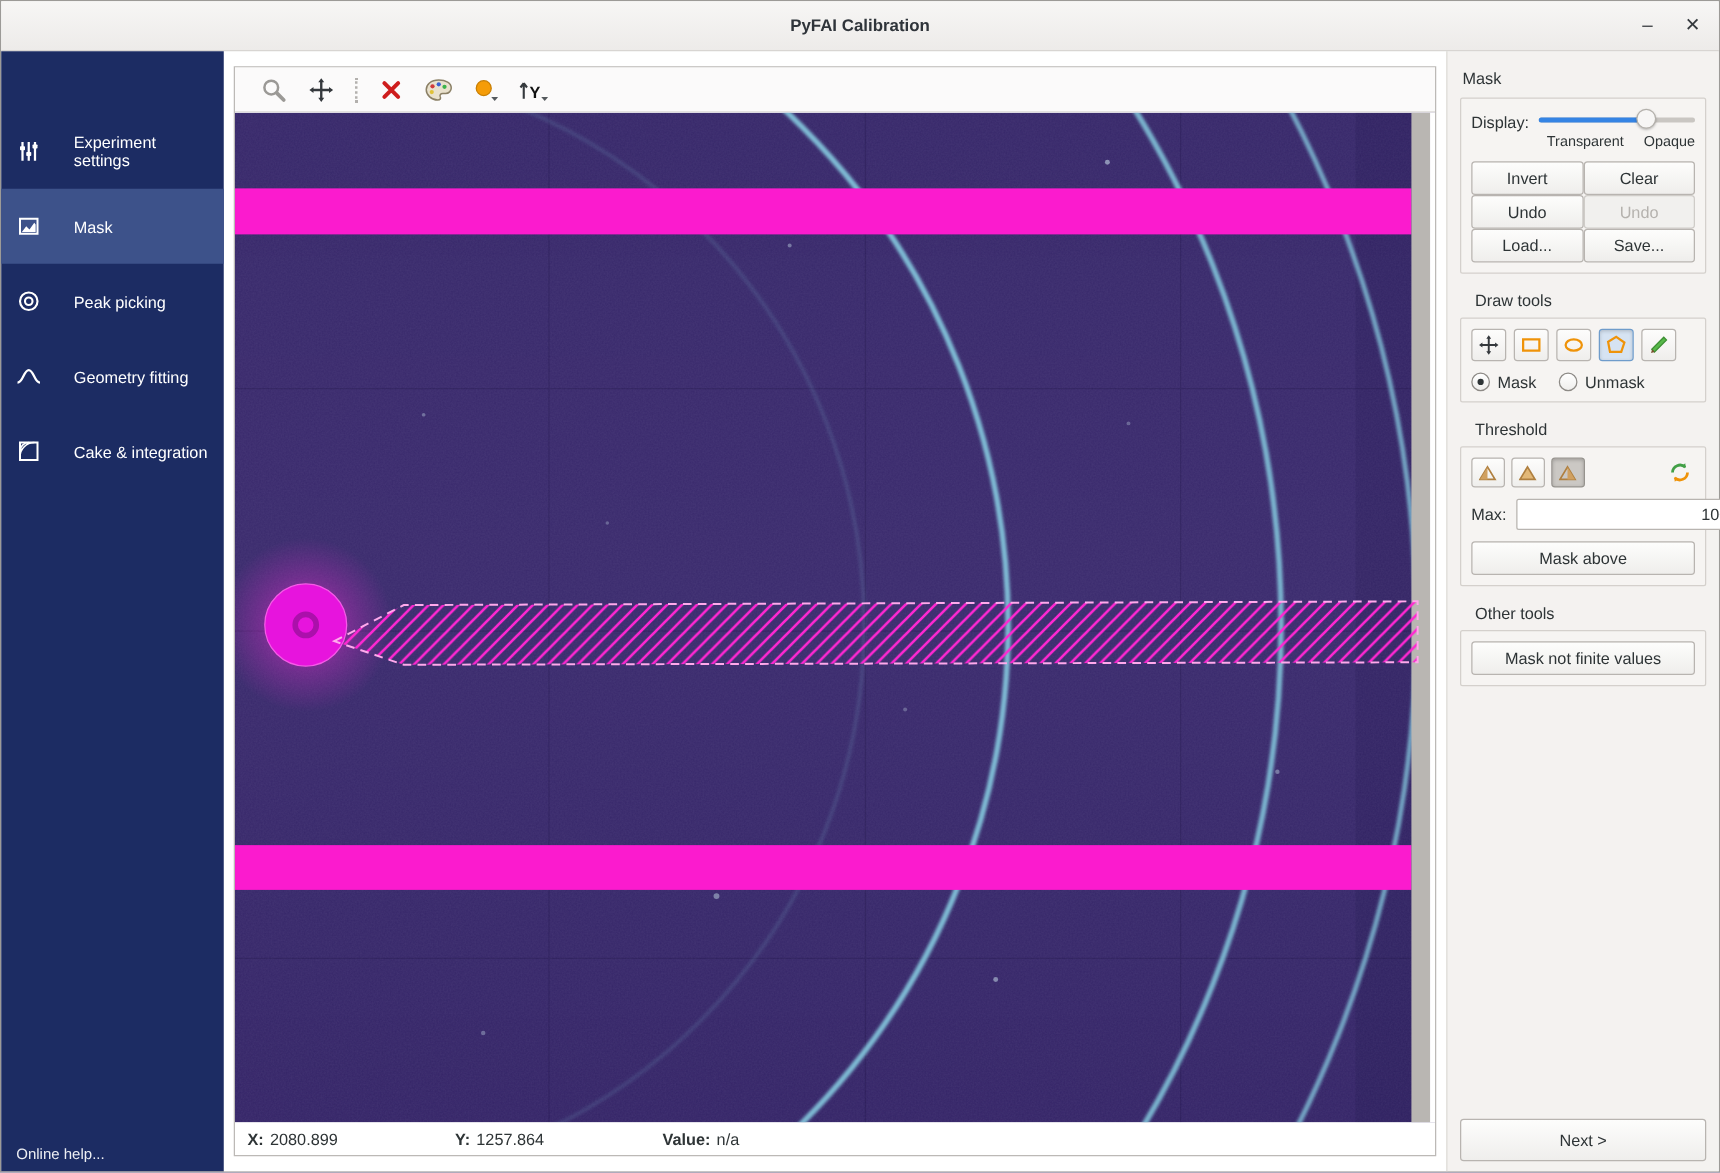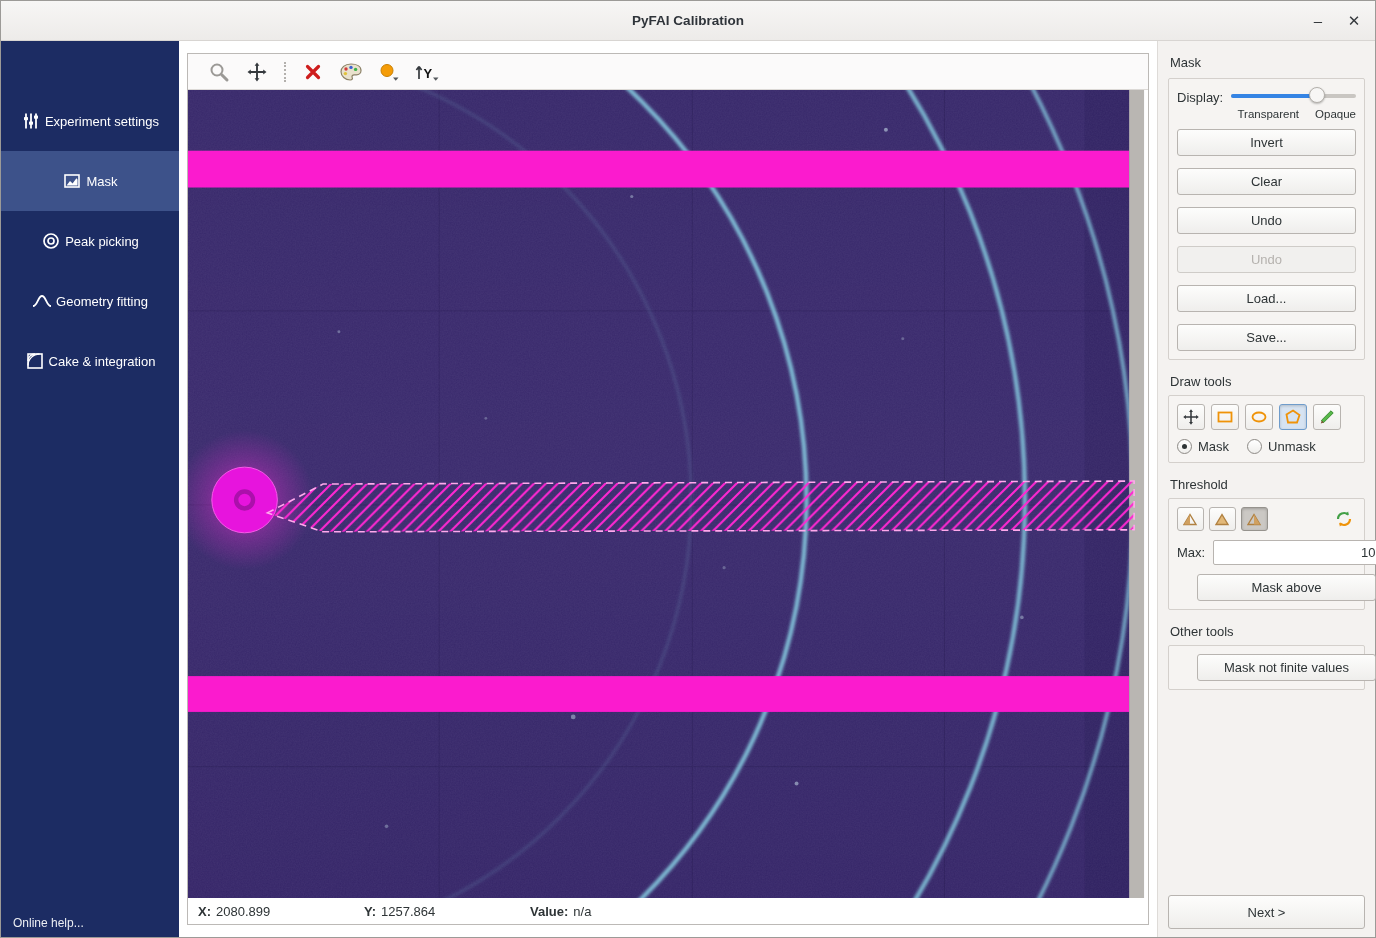--- a/index.html
+++ b/index.html
@@ -14,21 +14,21 @@
   
   .titlebar { height:40px; flex:0 0 40px; background:linear-gradient(#f7f6f5,#edebe9); border-bottom:1px solid #d8d5d2; display:flex; align-items:center; position:relative; }
   .title { flex:1; text-align:center; font-weight:bold; font-size:13.5px; color:#2f343a; }
   .winbtns { position:absolute; right:8px; top:0; height:100%; display:flex; align-items:center; gap:10px; }
   .winbtn { border:none; background:none; font-size:15px; color:#35393d; width:26px; height:26px; padding:0; cursor:pointer; line-height:26px; }
 
   .content { flex:1; display:flex; min-height:0; }
 
   
   .sidebar { width:178px; flex:0 0 178px; background:var(--sidebar-bg,#1c2c63); color:#fff; padding-top:50px; position:relative; }
-  .nav-item { height:60px; display:flex; align-items:center; gap:4px; padding:0 12px; cursor:pointer;justify-content:center; }
+  .nav-item { height:60px; display:flex; align-items:center; gap:26px; padding:0 12px; cursor:pointer; }
   .nav-item.selected { background:var(--sidebar-selected,#3d528a); }
   .nav-icon { width:20px; flex:0 0 20px; display:flex; justify-content:center; }
   .nav-label { font-size:13px; }
   .online-help { position:absolute; bottom:7px; left:12px; width:100%; font-size:12px; color:#eceef3; cursor:pointer; }
 
   
   .main { flex:1; min-width:0; background:#fff; padding:12px 8px; display:flex; }
   .plot-frame { flex:1; border:1px solid #bcb9b6; display:flex; flex-direction:column; min-width:0; }
   .plot-toolbar { height:36px; flex:0 0 36px; background:#fbfafa; border-bottom:1px solid #dcd9d6; display:flex; align-items:center; padding-left:16px; gap:8px; }
   .tbtn { width:30px; height:28px; display:flex; align-items:center; justify-content:center; border:none; background:none; padding:0; cursor:pointer; }
@@ -36,35 +36,35 @@
   .plot-canvas { flex:1; position:relative; overflow:hidden; cursor:crosshair; background:#fff; }
   .plot-canvas svg { display:block; width:100%; height:100%; }
   .plot-statusbar { height:26px; flex:0 0 26px; background:#fff; display:flex; align-items:center; padding-left:10px; font-size:13px; }
   .stat { width:166px; white-space:nowrap; }
   .stat:last-child { width:auto; }
   .stat b { font-weight:bold; margin-right:5px; }
 
   
   .panel { width:218px; flex:0 0 218px; background:var(--panel-bg,#f4f2f0); border-left:1px solid #dedbd8; padding:8px 10px; display:flex; flex-direction:column; }
   .panel-title { margin:6px 0 8px 2px; }
-  .section-title { margin:4px 0 6px 2px; }
+  .section-title { margin:4px 0 6px 12px; }
   .group { border:1px solid #d4d0cc; background:#f6f4f2; border-radius:2px; padding:8px; margin-bottom:10px; }
 
   .display-row { display:flex; align-items:flex-end; }
   .display-row .lbl { flex:0 0 auto; }
   .slider { position:relative; flex:1; height:18px; margin-left:8px; cursor:pointer; }
   .slider-track { position:absolute; top:7px; left:0; right:0; height:4px; border-radius:2px; background:#c9c6c2; }
   .slider-fill { height:100%; width:69%; background:var(--accent-blue,#3584e4); border-radius:2px; }
   .slider-handle { position:absolute; top:0; left:calc(69% - 8px); width:16px; height:16px; border-radius:50%; background:#f7f6f5; border:1px solid #b3b0ab; box-shadow:0 1px 2px rgba(0,0,0,.25); }
   .slider-labels { display:flex; justify-content:flex-end; gap:16px; font-size:11.5px; margin:3px 0 9px; font-weight:normal; color:#2e3436; }
 
-  .btn-grid { display:grid; grid-template-columns:1fr; gap:12px; }
+  .btn-grid { display:grid; grid-template-columns:1fr 1fr; gap:0; }
   button.std { height:27px; background:linear-gradient(#fdfdfc,#efeeec); border:1px solid #b8b4b0; border-radius:3px; font-size:13px; font-family:inherit; color:#2e3436; cursor:pointer; }
   button.std:disabled { color:#b5b2ae; background:#f1f0ee; border-color:#cfccc8; cursor:default; }
-  button.wide { width:100%;margin-left:20px; }
+  button.wide { width:100%; }
 
   .tools-row { display:flex; gap:6px; margin-bottom:9px; }
   .tool { width:28px; height:26px; background:linear-gradient(#fdfdfc,#efeeec); border:1px solid #b8b4b0; border-radius:3px; display:flex; align-items:center; justify-content:center; padding:0; cursor:pointer; }
   .tool.selected { background:#d6e3f2; border-color:#6f9ccb; box-shadow:inset 0 1px 3px rgba(0,0,0,.18); }
   .radio-row { display:flex; gap:18px; align-items:center; }
   .radio { display:flex; align-items:center; cursor:pointer; }
   .rb { width:15px; height:15px; border-radius:50%; border:1px solid #8d8a86; background:linear-gradient(#fff,#efeeec); margin-right:6px; position:relative; flex:0 0 15px; }
   .rb.checked::after { content:""; position:absolute; inset:4px; border-radius:50%; background:#2e3436; }
 
   .thr-icons { display:flex; gap:5px; align-items:center; margin-bottom:9px; }

